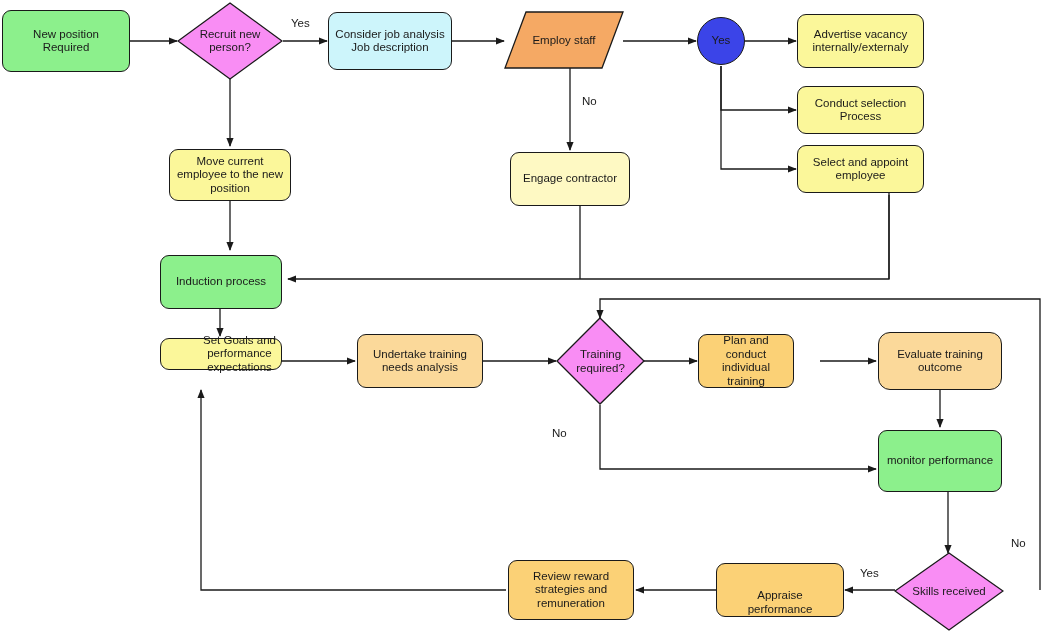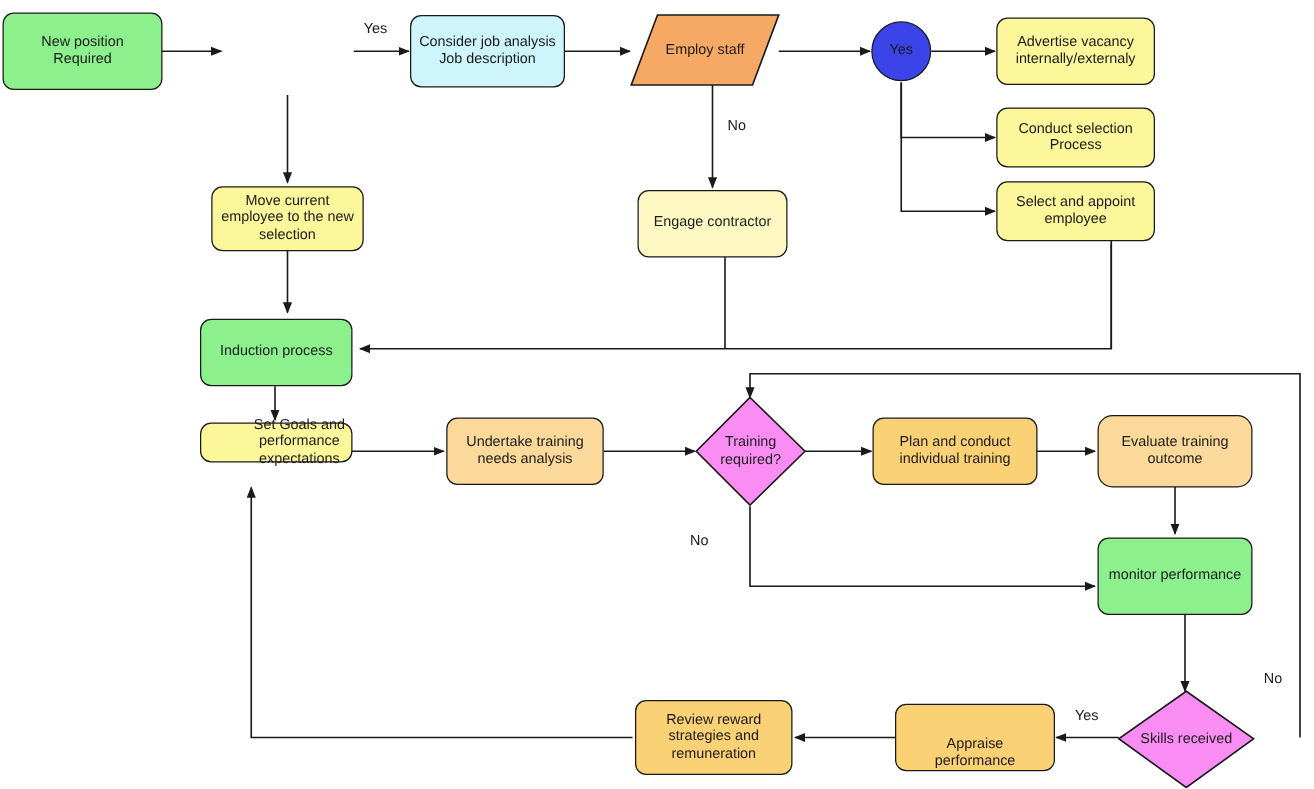--- a/index.html
+++ b/index.html
@@ -159,20 +159,27 @@
       <path d="M 889 191 L 889 279"></path>
       <path d="M 580 201 L 580 279"></path>
     </g>
   </svg>
 
   <div class="node shape-rect" style="left:2px; top:10px; width:128px; height:62px; background:#8cf08c;">
     <span class="label">New position
 Required</span>
   </div>
 
+  <div class="diamond-wrap" style="left:177px; top:2px; width:106px; height:78px;">
+    <svg width="106" height="78">
+      <polygon points="53,1 105,39 53,77 1,39" fill="#f98df4" stroke="#1a1a1a" stroke-width="1.3"></polygon>
+    </svg>
+    <div class="dtext">Recruit new
+person?</div>
+  </div>
 
   <div class="node shape-rect" style="left:328px; top:12px; width:124px; height:58px; background:#cdf5fb;">
     <span class="label">Consider job analysis
 Job description</span>
   </div>
 
   <div class="para-wrap" style="left:504px; top:11px; width:120px; height:58px;">
     <svg width="120" height="58">
       <polygon points="22,1 119,1 98,57 1,57" fill="#f5a964" stroke="#1a1a1a" stroke-width="1.3"></polygon>
     </svg>
@@ -194,21 +201,21 @@
   </div>
 
   <div class="node shape-rect" style="left:797px; top:145px; width:127px; height:48px; background:#fbf79a;">
     <span class="label">Select and appoint
 employee</span>
   </div>
 
   <div class="node shape-rect" style="left:169px; top:149px; width:122px; height:52px; background:#fbf79a;">
     <span class="label">Move current
 employee to the new
-selection</span>
+position</span>
   </div>
 
   <div class="node shape-rect" style="left:510px; top:152px; width:120px; height:54px; background:#fef9c3;">
     <span class="label">Engage contractor</span>
   </div>
 
   <div class="node shape-rect" style="left:160px; top:255px; width:122px; height:54px; background:#8cf08c;">
     <span class="label">Induction process</span>
   </div>
 
@@ -224,21 +231,21 @@
   </div>
 
   <div class="diamond-wrap" style="left:556px; top:317px; width:89px; height:89px;">
     <svg width="89" height="89">
       <polygon points="44,1 88,44 44,87 1,44" fill="#f98df4" stroke="#1a1a1a" stroke-width="1.3"></polygon>
     </svg>
     <div class="dtext">Training
 required?</div>
   </div>
 
-  <div class="node shape-rect" style="left:698px; top:334px; width:132px; height:54px; background:#fbd176;">
+  <div class="node shape-rect" style="left:698px; top:334px; width:96px; height:54px; background:#fbd176;">
     <span class="label">Plan and conduct
 individual training</span>
   </div>
 
   <div class="node shape-rect" style="left:878px; top:332px; width:124px; height:58px; background:#fbd99a;border-radius:12px;">
     <span class="label">Evaluate training
 outcome</span>
   </div>
 
   <div class="node shape-rect" style="left:878px; top:430px; width:124px; height:62px; background:#8cf08c;">

